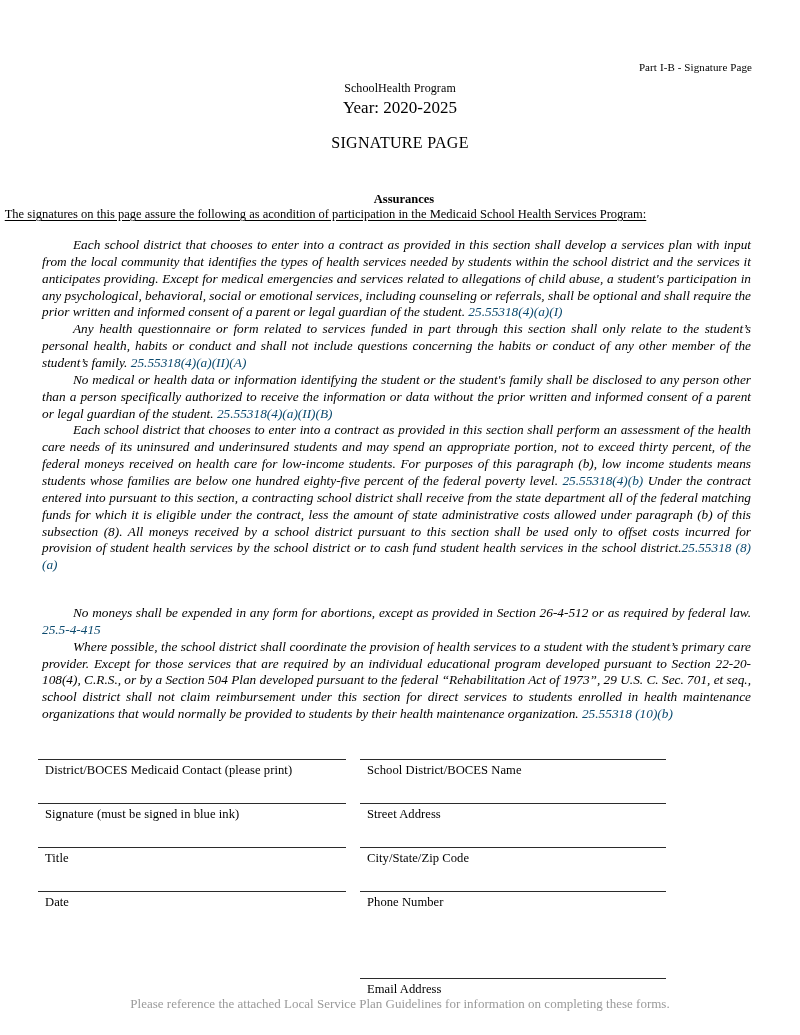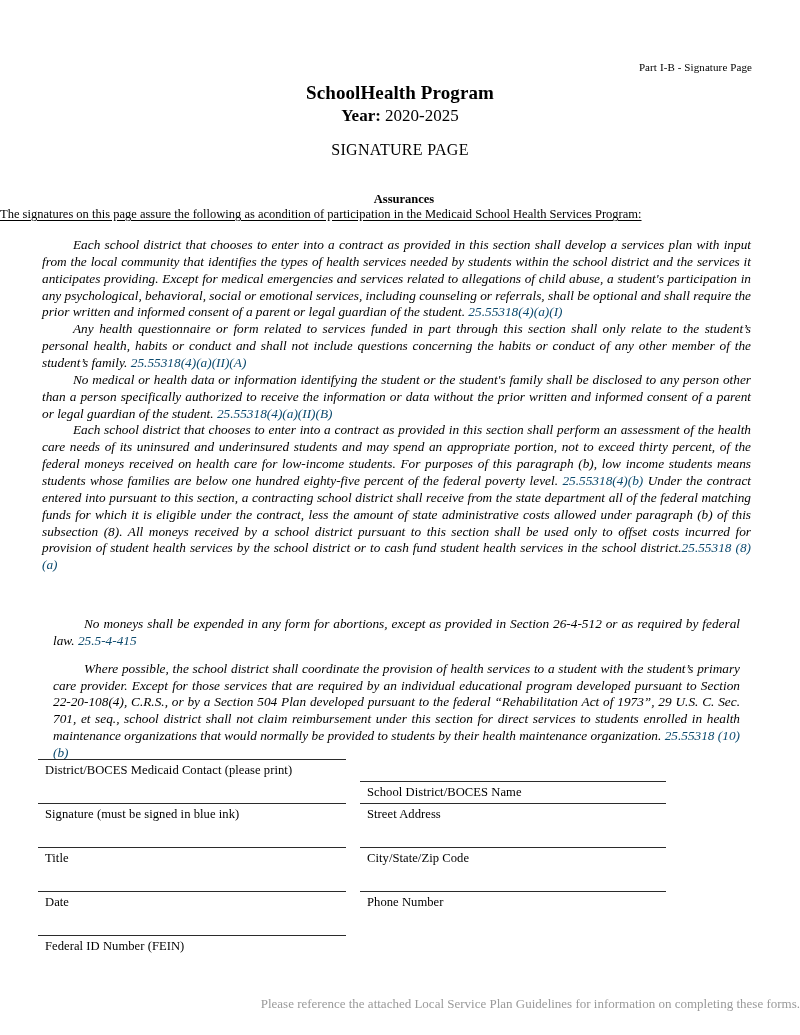--- a/index.html
+++ b/index.html
@@ -36,39 +36,39 @@
 
   
   .title-block {
     position: absolute;
     left: 0;
     top: 82px;
     width: 800px;
     text-align: center;
   }
   .program-name {
-    font-size: 19px;
-    font-weight: bold;
+    font-size: 12px;
+    font-weight: normal;
     line-height: 1.12;
     letter-spacing: 0.1px;
   }
   .doc-title {
     font-size: 25px;
     font-weight: bold;
     line-height: 1.18;
     letter-spacing: 0.2px;
     margin-top: 1px;
   }
   .year-line {
     font-size: 17px;
     line-height: 1.3;
     margin-top: 2px;
   }
   .year-label {
-    font-weight: bold;
+    font-weight: normal;
     text-align: center;
   }
   .year-value {
     font-weight: normal;
     text-align: right;
   }
   .page-kind {
     font-size: 16px;
     line-height: 1.3;
     margin-top: 13px;
@@ -83,21 +83,21 @@
     width: 800px;
     text-align: center;
     font-size: 12.5px;
     font-weight: bold;
   }
   .assurances-statement {
     position: absolute;
     left: 0;
     top: 207px;
     width: 651px;
-    text-align: left;
+    text-align: center;
     font-size: 12.5px;
   }
   .assurances-statement .u {
     text-decoration: underline;
     text-underline-offset: 2px;
   }
 
   
   .body-text {
     position: absolute;
@@ -121,21 +121,21 @@
     position: absolute;
     left: 42px;
     top: 605px;
     width: 709px;
     font-size: 13.3px;
     font-style: italic;
     line-height: 1.268;
     text-align: justify;
   }
   .body-text-2 p {
-    margin: 11px;
+    margin: 0;
     text-indent: 31px;
   }
 
   
   .sig-area {
     position: absolute;
     left: 0;
     top: 0;
     width: 790px;
     height: 1035px;
@@ -157,21 +157,21 @@
   }
   .sig-left  { left: 38px;  width: 308px; }
   .sig-right { left: 360px; width: 306px; }
 
   
   .footer-note {
     position: absolute;
     left: 0;
     top: 996px;
     width: 800px;
-    text-align: right;
+    text-align: center;
     font-size: 13px;
     color: #9a9a9a;
   }
 </style>
 </head>
 <body>
 
 <div class="page">
 
   <div class="running-header">Part I-B - Signature Page</div>
@@ -226,43 +226,43 @@
     <div class="sig-field sig-left" style="top:847px">
       <div class="sig-rule"></div>
       <div class="sig-label">Title</div>
     </div>
 
     <div class="sig-field sig-left" style="top:891px">
       <div class="sig-rule"></div>
       <div class="sig-label">Date</div>
     </div>
 
-    <div class="sig-field sig-left" style="top:935px">
-      <div class="sig-rule"></div>
-      <div class="sig-label">Federal ID Number (FEIN)</div>
-    </div>
-
-    <div class="sig-field sig-right" style="top:781px">
+
+    <div class="sig-field sig-right" style="top:759px">
       <div class="sig-rule"></div>
       <div class="sig-label">School District/BOCES Name</div>
     </div>
 
     <div class="sig-field sig-right" style="top:803px">
       <div class="sig-rule"></div>
       <div class="sig-label">Street Address</div>
     </div>
 
     <div class="sig-field sig-right" style="top:847px">
       <div class="sig-rule"></div>
       <div class="sig-label">City/State/Zip Code</div>
     </div>
 
     <div class="sig-field sig-right" style="top:891px">
       <div class="sig-rule"></div>
       <div class="sig-label">Phone Number</div>
     </div>
 
+    <div class="sig-field sig-right" style="top:978px">
+      <div class="sig-rule"></div>
+      <div class="sig-label">Email Address</div>
+    </div>
 
   </div>
 
   <div class="footer-note">Please reference the attached Local Service Plan Guidelines for information on completing these forms.</div>
 
 </div>
 
 </body></html>

